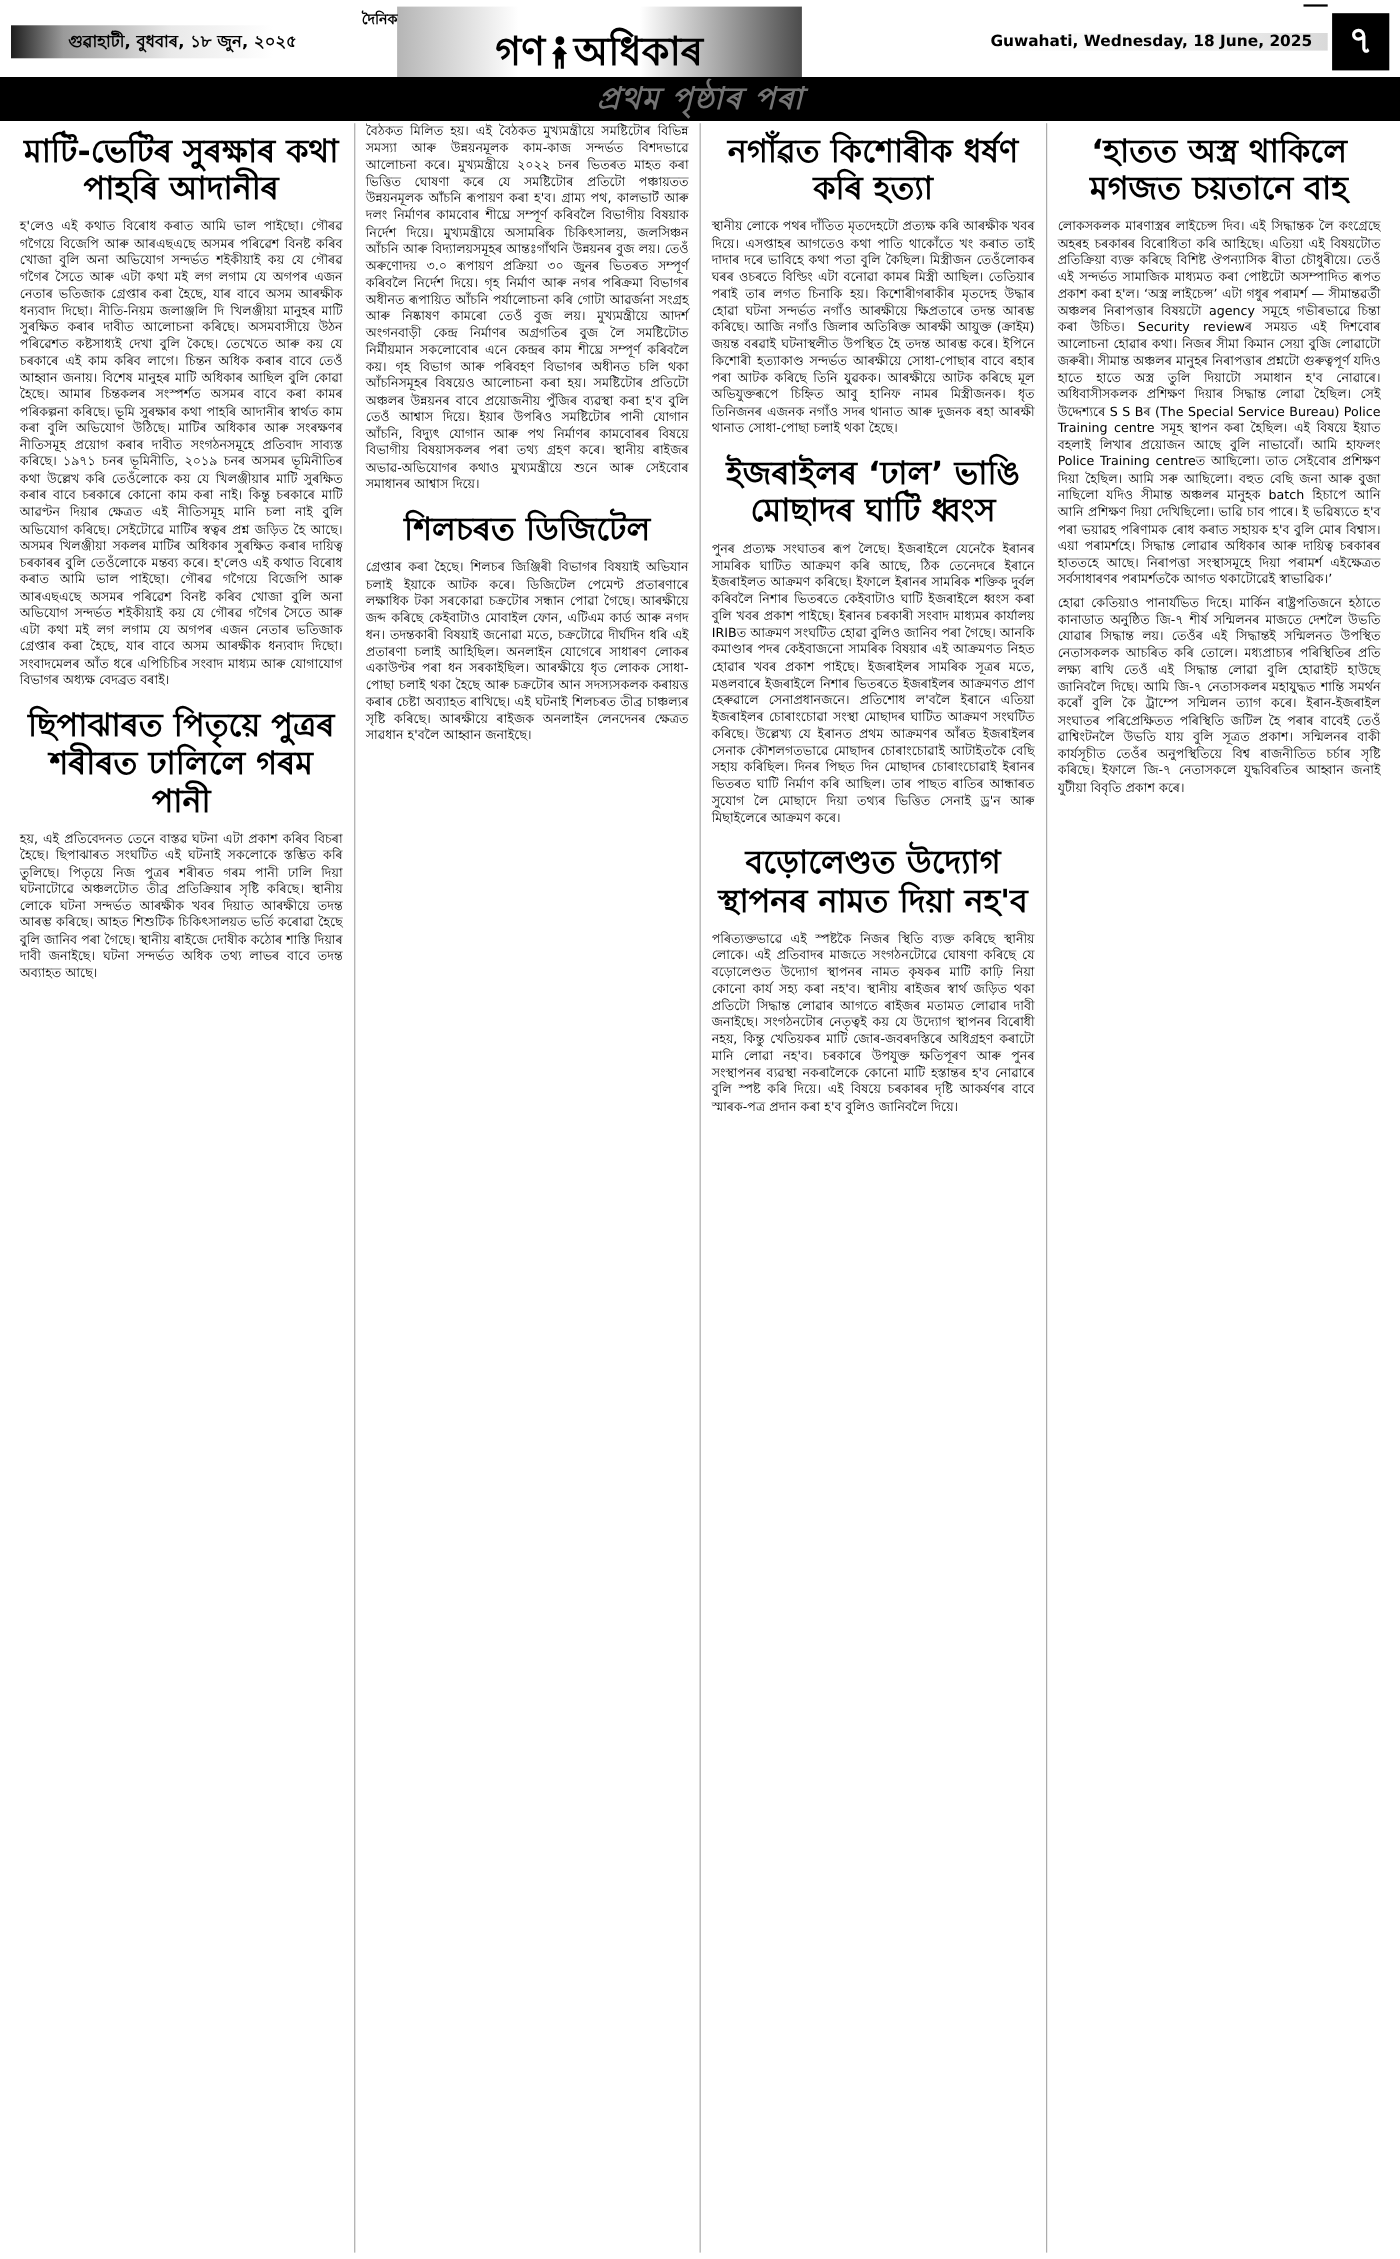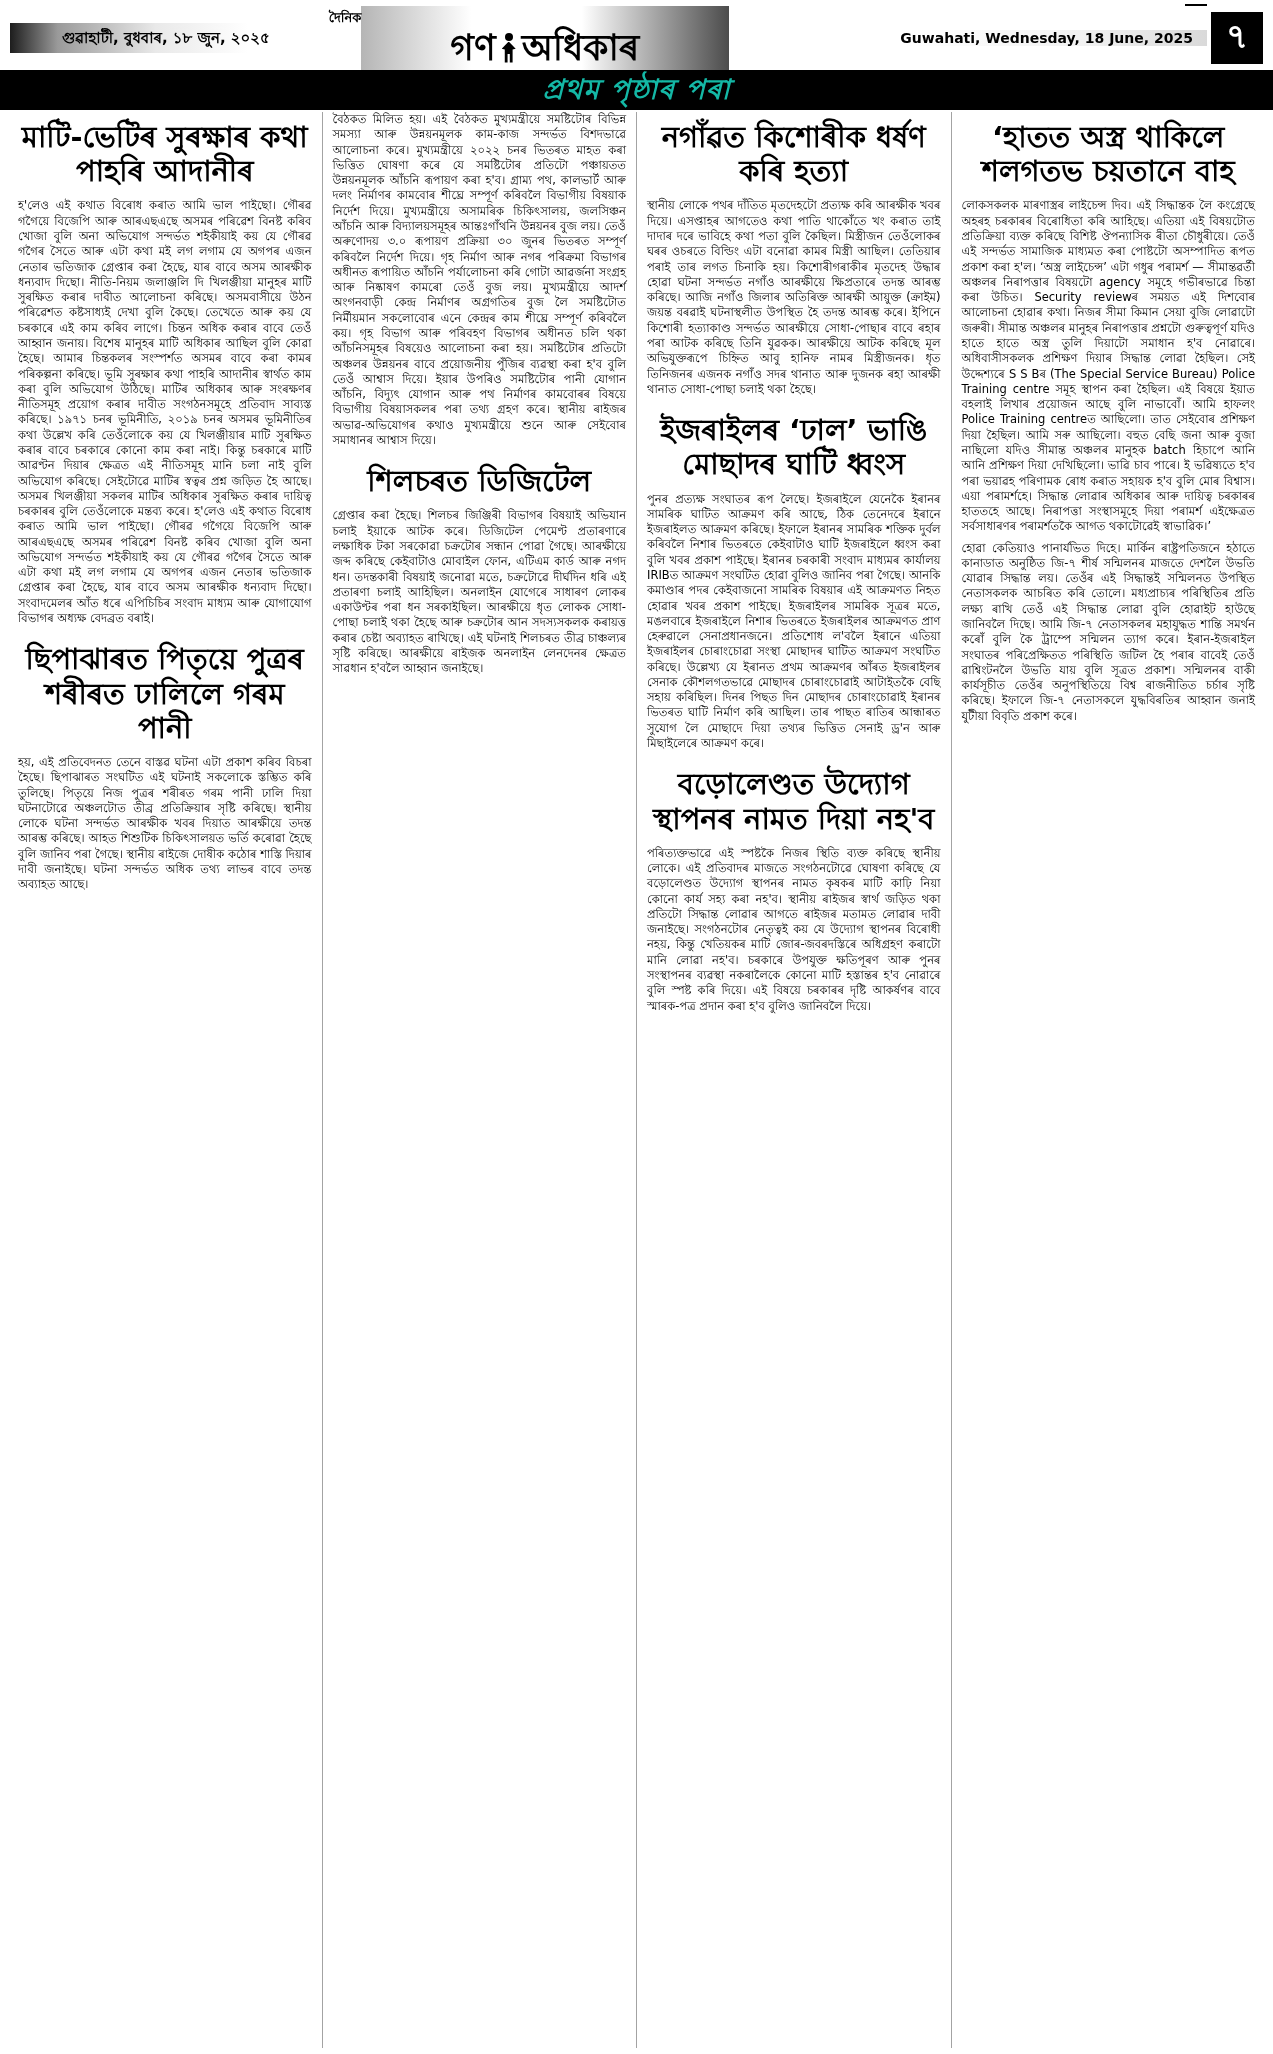--- a/index.html
+++ b/index.html
@@ -27,21 +27,21 @@
   .hdr-right { margin-left:auto; display:flex; align-items:center; }
   .date-eng { font-size:14px; font-weight:bold; white-space:nowrap; padding-right:14px;
     background:linear-gradient(90deg,#ffffff 0%,#f2f2f2 60%,#d9d9d9 100%); }
   .pageno {
     width:52px; height:52px; background:#000; color:#fff; font-size:34px; font-weight:bold;
     display:flex; align-items:center; justify-content:center; margin-left:4px; position:relative;
   }
   .pageno::before { content:""; position:absolute; top:-8px; left:-26px; width:22px; height:2px; background:#000; }
   
   .banner {
-    margin:8px 0 0 0; height:40px; background:#000; color:#14b8a6; text-align:center;
+    margin:8px 0 0 0; height:40px; background:#000; color:#737373; text-align:center;
     font-size:28px; font-weight:bold; font-style:italic; line-height:40px; letter-spacing:1px;
   }
   
   .cols { display:flex; padding:2px 8px 0 8px; height:1938px; overflow:hidden; }
   .col { flex:1 1 0; padding:0 10px; overflow:hidden; border-right:1px solid #a3a3a3; }
   .col:last-child { border-right:none; }
   .headline {
     font-size:29px; font-weight:bold; text-align:center; line-height:1.18;
     margin:8px 0 10px; letter-spacing:0;
   }
@@ -107,21 +107,21 @@
         <p class="body-text">পুনৰ প্ৰত্যক্ষ সংঘাতৰ ৰূপ লৈছে। ইজৰাইলে যেনেকৈ ইৰানৰ সামৰিক ঘাটিত আক্ৰমণ কৰি আছে, ঠিক তেনেদৰে ইৰানে ইজৰাইলত আক্ৰমণ কৰিছে। ইফালে ইৰানৰ সামৰিক শক্তিক দুৰ্বল কৰিবলৈ নিশাৰ ভিতৰতে কেইবাটাও ঘাটি ইজৰাইলে ধ্বংস কৰা বুলি খবৰ প্ৰকাশ পাইছে। ইৰানৰ চৰকাৰী সংবাদ মাধ্যমৰ কাৰ্যালয় IRIBত আক্ৰমণ সংঘটিত হোৱা বুলিও জানিব পৰা গৈছে। আনকি কমাণ্ডাৰ পদৰ কেইবাজনো সামৰিক বিষয়াৰ এই আক্ৰমণত নিহত হোৱাৰ খবৰ প্ৰকাশ পাইছে। ইজৰাইলৰ সামৰিক সূত্ৰৰ মতে, মঙলবাৰে ইজৰাইলে নিশাৰ ভিতৰতে ইজৰাইলৰ আক্ৰমণত প্ৰাণ হেৰুৱালে সেনাপ্ৰধানজনে। প্ৰতিশোধ ল'বলৈ ইৰানে এতিয়া ইজৰাইলৰ চোৰাংচোৱা সংস্থা মোছাদৰ ঘাটিত আক্ৰমণ সংঘটিত কৰিছে। উল্লেখ্য যে ইৰানত প্ৰথম আক্ৰমণৰ আঁৰত ইজৰাইলৰ সেনাক কৌশলগতভাৱে মোছাদৰ চোৰাংচোৱাই আটাইতকৈ বেছি সহায় কৰিছিল। দিনৰ পিছত দিন মোছাদৰ চোৰাংচোৱাই ইৰানৰ ভিতৰত ঘাটি নিৰ্মাণ কৰি আছিল। তাৰ পাছত ৰাতিৰ আন্ধাৰত সুযোগ লৈ মোছাদে দিয়া তথ্যৰ ভিত্তিত সেনাই ড্ৰ'ন আৰু মিছাইলেৰে আক্ৰমণ কৰে।</p>
       </article>
       <article>
         <h2 class="headline">বড়োলেণ্ডত উদ্যোগ স্থাপনৰ নামত দিয়া নহ'ব</h2>
         <p class="body-text">পৰিত্যক্তভাৱে এই স্পষ্টকৈ নিজৰ স্থিতি ব্যক্ত কৰিছে স্থানীয় লোকে। এই প্ৰতিবাদৰ মাজতে সংগঠনটোৱে ঘোষণা কৰিছে যে বড়োলেণ্ডত উদ্যোগ স্থাপনৰ নামত কৃষকৰ মাটি কাঢ়ি নিয়া কোনো কাৰ্য সহ্য কৰা নহ'ব। স্থানীয় ৰাইজৰ স্বাৰ্থ জড়িত থকা প্ৰতিটো সিদ্ধান্ত লোৱাৰ আগতে ৰাইজৰ মতামত লোৱাৰ দাবী জনাইছে। সংগঠনটোৰ নেতৃত্বই কয় যে উদ্যোগ স্থাপনৰ বিৰোধী নহয়, কিন্তু খেতিয়কৰ মাটি জোৰ-জবৰদস্তিৰে অধিগ্ৰহণ কৰাটো মানি লোৱা নহ'ব। চৰকাৰে উপযুক্ত ক্ষতিপূৰণ আৰু পুনৰ সংস্থাপনৰ ব্যৱস্থা নকৰালৈকে কোনো মাটি হস্তান্তৰ হ'ব নোৱাৰে বুলি স্পষ্ট কৰি দিয়ে। এই বিষয়ে চৰকাৰৰ দৃষ্টি আকৰ্ষণৰ বাবে স্মাৰক-পত্ৰ প্ৰদান কৰা হ'ব বুলিও জানিবলৈ দিয়ে।</p>
       </article>
     </section>
 
     <section class="col">
       <article>
-        <h2 class="headline">‘হাতত অস্ত্ৰ থাকিলে শলগতভ চয়তানে বাহ</h2>
+        <h2 class="headline">‘হাতত অস্ত্ৰ থাকিলে মগজত চয়তানে বাহ</h2>
         <p class="body-text">লোকসকলক মাৰণাস্ত্ৰৰ লাইচেন্স দিব। এই সিদ্ধান্তক লৈ কংগ্ৰেছে অহৰহ চৰকাৰৰ বিৰোধিতা কৰি আহিছে। এতিয়া এই বিষয়টোত প্ৰতিক্ৰিয়া ব্যক্ত কৰিছে বিশিষ্ট ঔপন্যাসিক ৰীতা চৌধুৰীয়ে। তেওঁ এই সন্দৰ্ভত সামাজিক মাধ্যমত কৰা পোষ্টটো অসম্পাদিত ৰূপত প্ৰকাশ কৰা হ'ল। ‘অস্ত্ৰ লাইচেন্স’ এটা গধুৰ পৰামৰ্শ — সীমান্তৱৰ্তী অঞ্চলৰ নিৰাপত্তাৰ বিষয়টো agency সমূহে গভীৰভাৱে চিন্তা কৰা উচিত। Security reviewৰ সময়ত এই দিশবোৰ আলোচনা হোৱাৰ কথা। নিজৰ সীমা কিমান সেয়া বুজি লোৱাটো জৰুৰী। সীমান্ত অঞ্চলৰ মানুহৰ নিৰাপত্তাৰ প্ৰশ্নটো গুৰুত্বপূৰ্ণ যদিও হাতে হাতে অস্ত্ৰ তুলি দিয়াটো সমাধান হ'ব নোৱাৰে। অধিবাসীসকলক প্ৰশিক্ষণ দিয়াৰ সিদ্ধান্ত লোৱা হৈছিল। সেই উদ্দেশ্যৰে S S Bৰ (The Special Service Bureau) Police Training centre সমূহ স্থাপন কৰা হৈছিল। এই বিষয়ে ইয়াত বহলাই লিখাৰ প্ৰয়োজন আছে বুলি নাভাবোঁ। আমি হাফলং Police Training centreত আছিলো। তাত সেইবোৰ প্ৰশিক্ষণ দিয়া হৈছিল। আমি সৰু আছিলো। বহুত বেছি জনা আৰু বুজা নাছিলো যদিও সীমান্ত অঞ্চলৰ মানুহক batch হিচাপে আনি আনি প্ৰশিক্ষণ দিয়া দেখিছিলো। ভাৱি চাব পাৰে। ই ভৱিষ্যতে হ'ব পৰা ভয়াৱহ পৰিণামক ৰোধ কৰাত সহায়ক হ'ব বুলি মোৰ বিশ্বাস। এয়া পৰামৰ্শহে। সিদ্ধান্ত লোৱাৰ অধিকাৰ আৰু দায়িত্ব চৰকাৰৰ হাততহে আছে। নিৰাপত্তা সংস্থাসমূহে দিয়া পৰামৰ্শ এইক্ষেত্ৰত সৰ্বসাধাৰণৰ পৰামৰ্শতকৈ আগত থকাটোৱেই স্বাভাৱিক।’</p>
       </article>
       <article>
         <p class="body-text">হোৱা কেতিয়াও পানাৰ্যভিত দিহে। মাৰ্কিন ৰাষ্ট্ৰপতিজনে হঠাতে কানাডাত অনুষ্ঠিত জি-৭ শীৰ্ষ সন্মিলনৰ মাজতে দেশলৈ উভতি যোৱাৰ সিদ্ধান্ত লয়। তেওঁৰ এই সিদ্ধান্তই সন্মিলনত উপস্থিত নেতাসকলক আচৰিত কৰি তোলে। মধ্যপ্ৰাচ্যৰ পৰিস্থিতিৰ প্ৰতি লক্ষ্য ৰাখি তেওঁ এই সিদ্ধান্ত লোৱা বুলি হোৱাইট হাউছে জানিবলৈ দিছে। আমি জি-৭ নেতাসকলৰ মহাযুদ্ধত শান্তি সমৰ্থন কৰোঁ বুলি কৈ ট্ৰাম্পে সন্মিলন ত্যাগ কৰে। ইৰান-ইজৰাইল সংঘাতৰ পৰিপ্ৰেক্ষিতত পৰিস্থিতি জটিল হৈ পৰাৰ বাবেই তেওঁ ৱাশ্বিংটনলৈ উভতি যায় বুলি সূত্ৰত প্ৰকাশ। সন্মিলনৰ বাকী কাৰ্যসূচীত তেওঁৰ অনুপস্থিতিয়ে বিশ্ব ৰাজনীতিত চৰ্চাৰ সৃষ্টি কৰিছে। ইফালে জি-৭ নেতাসকলে যুদ্ধবিৰতিৰ আহ্বান জনাই যুটীয়া বিবৃতি প্ৰকাশ কৰে।</p>
       </article>
     </section>
 
   </main>
 </div>
 

